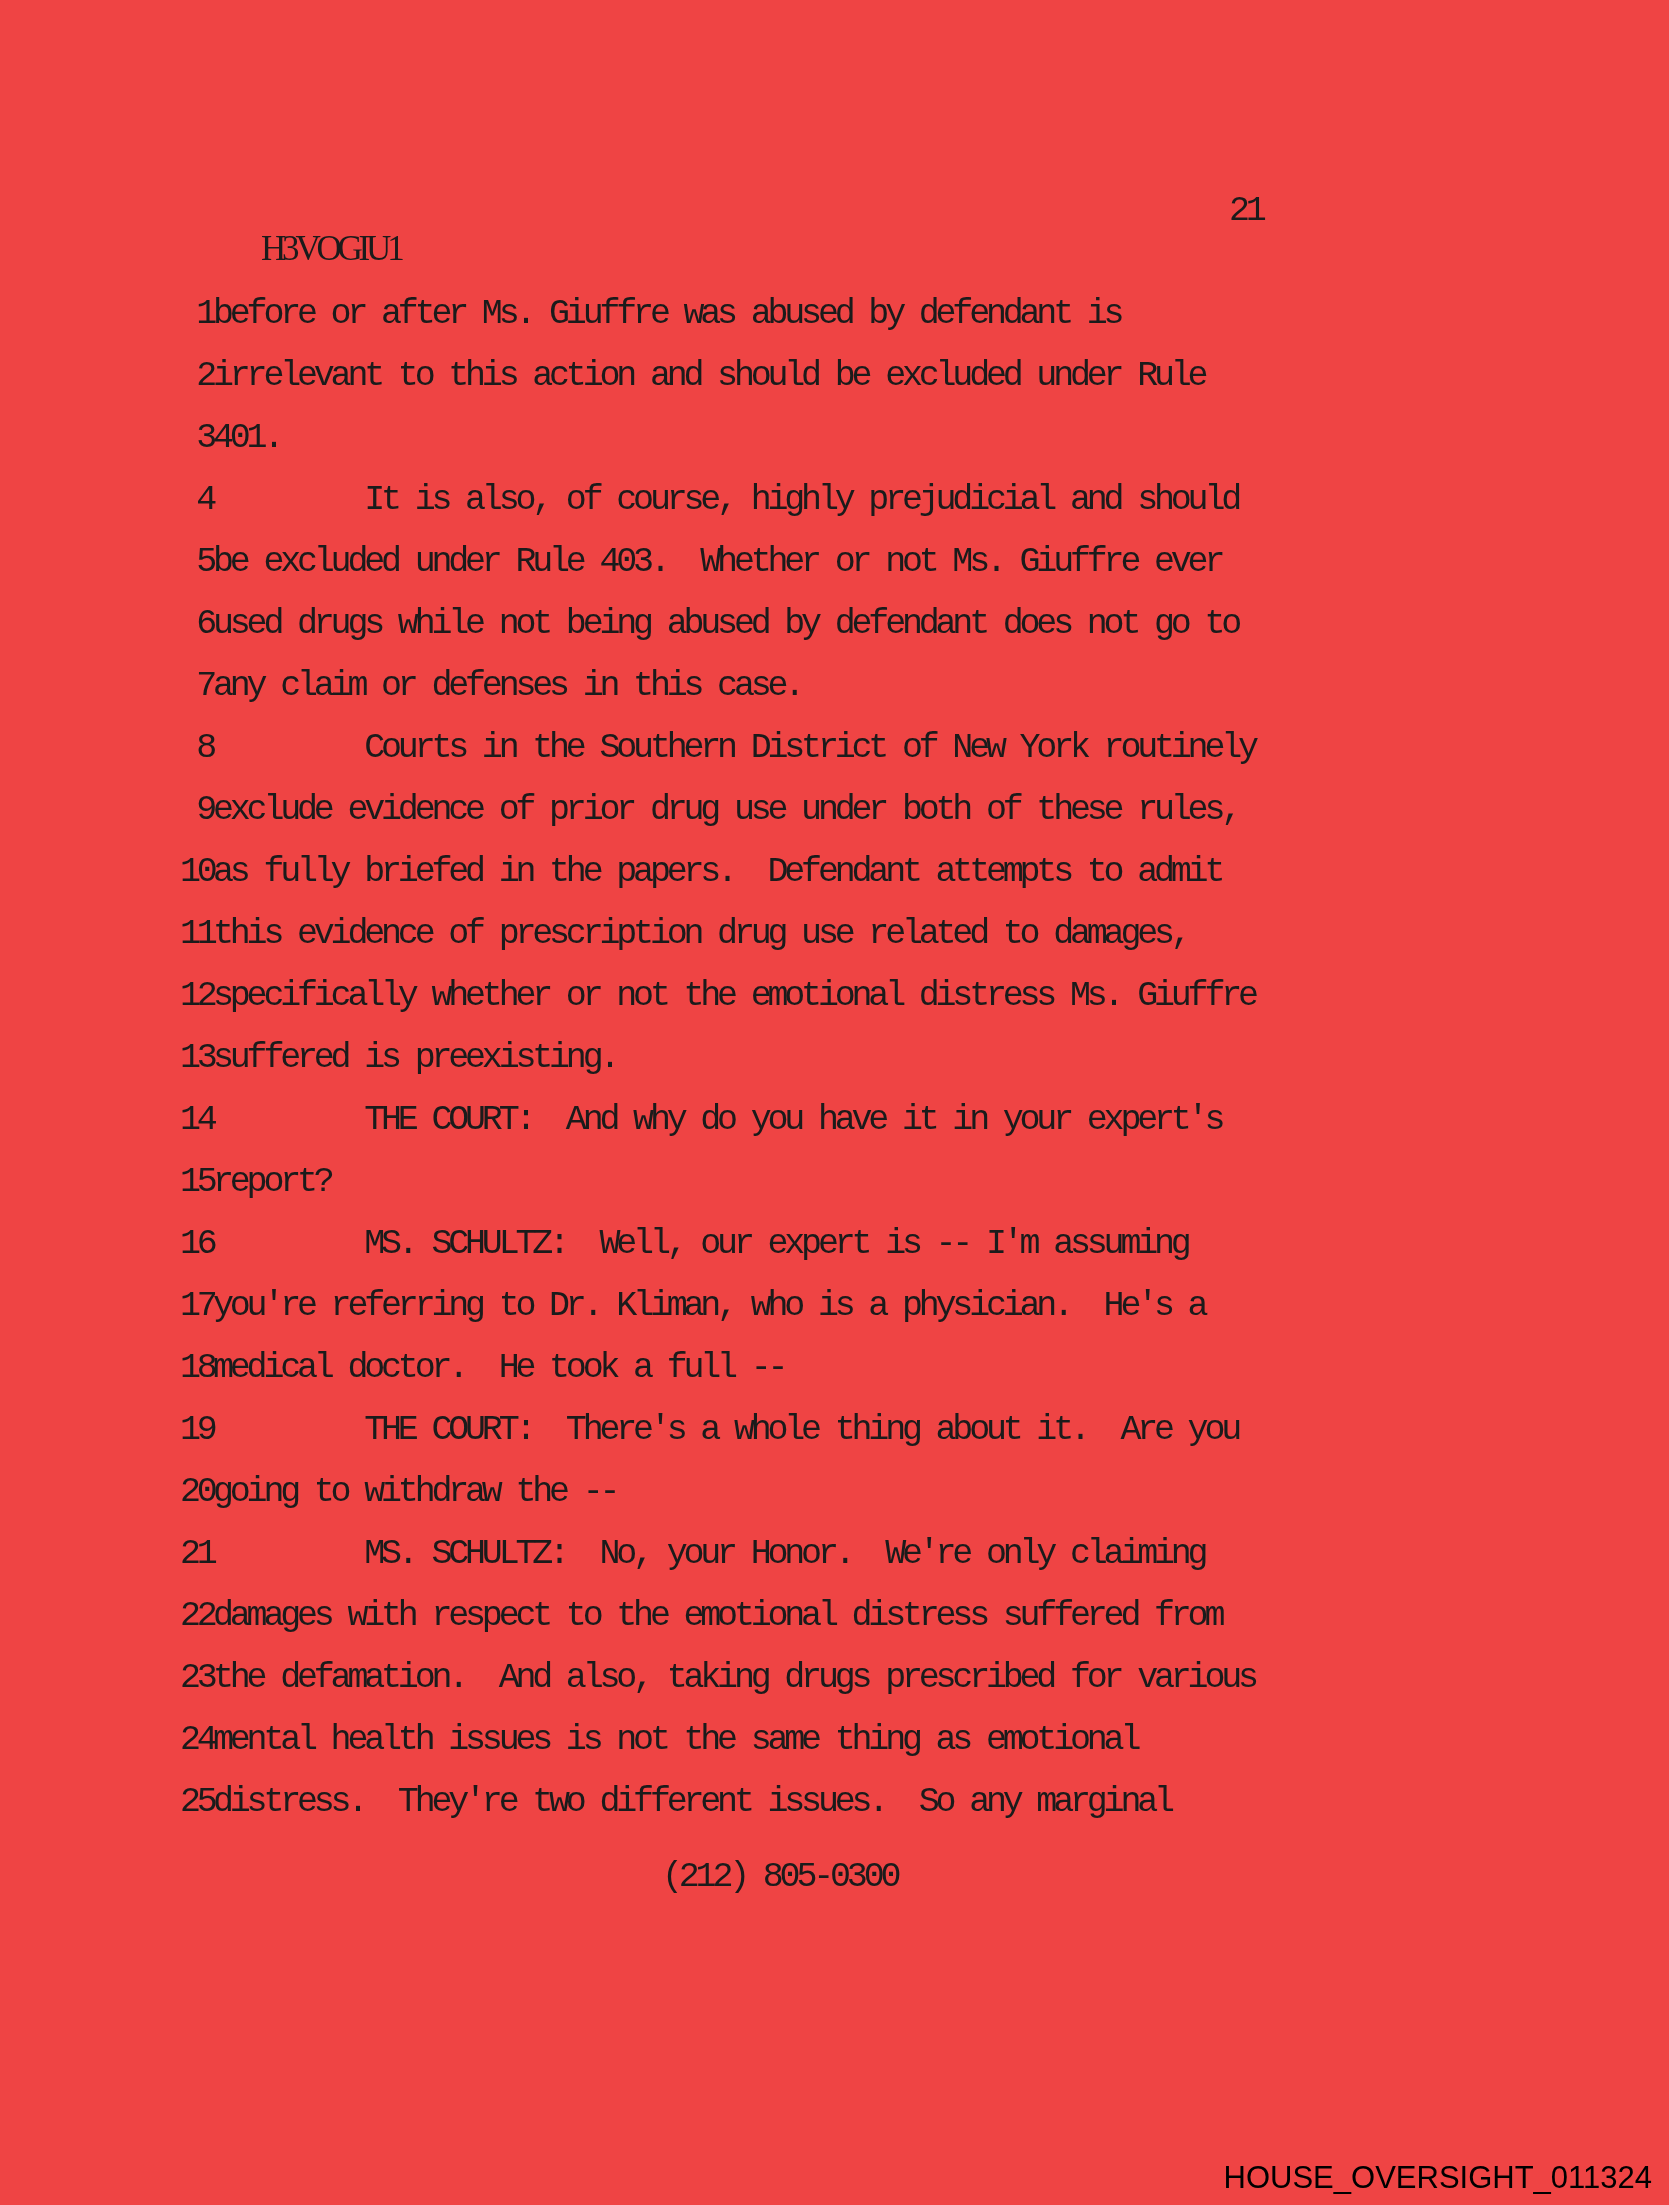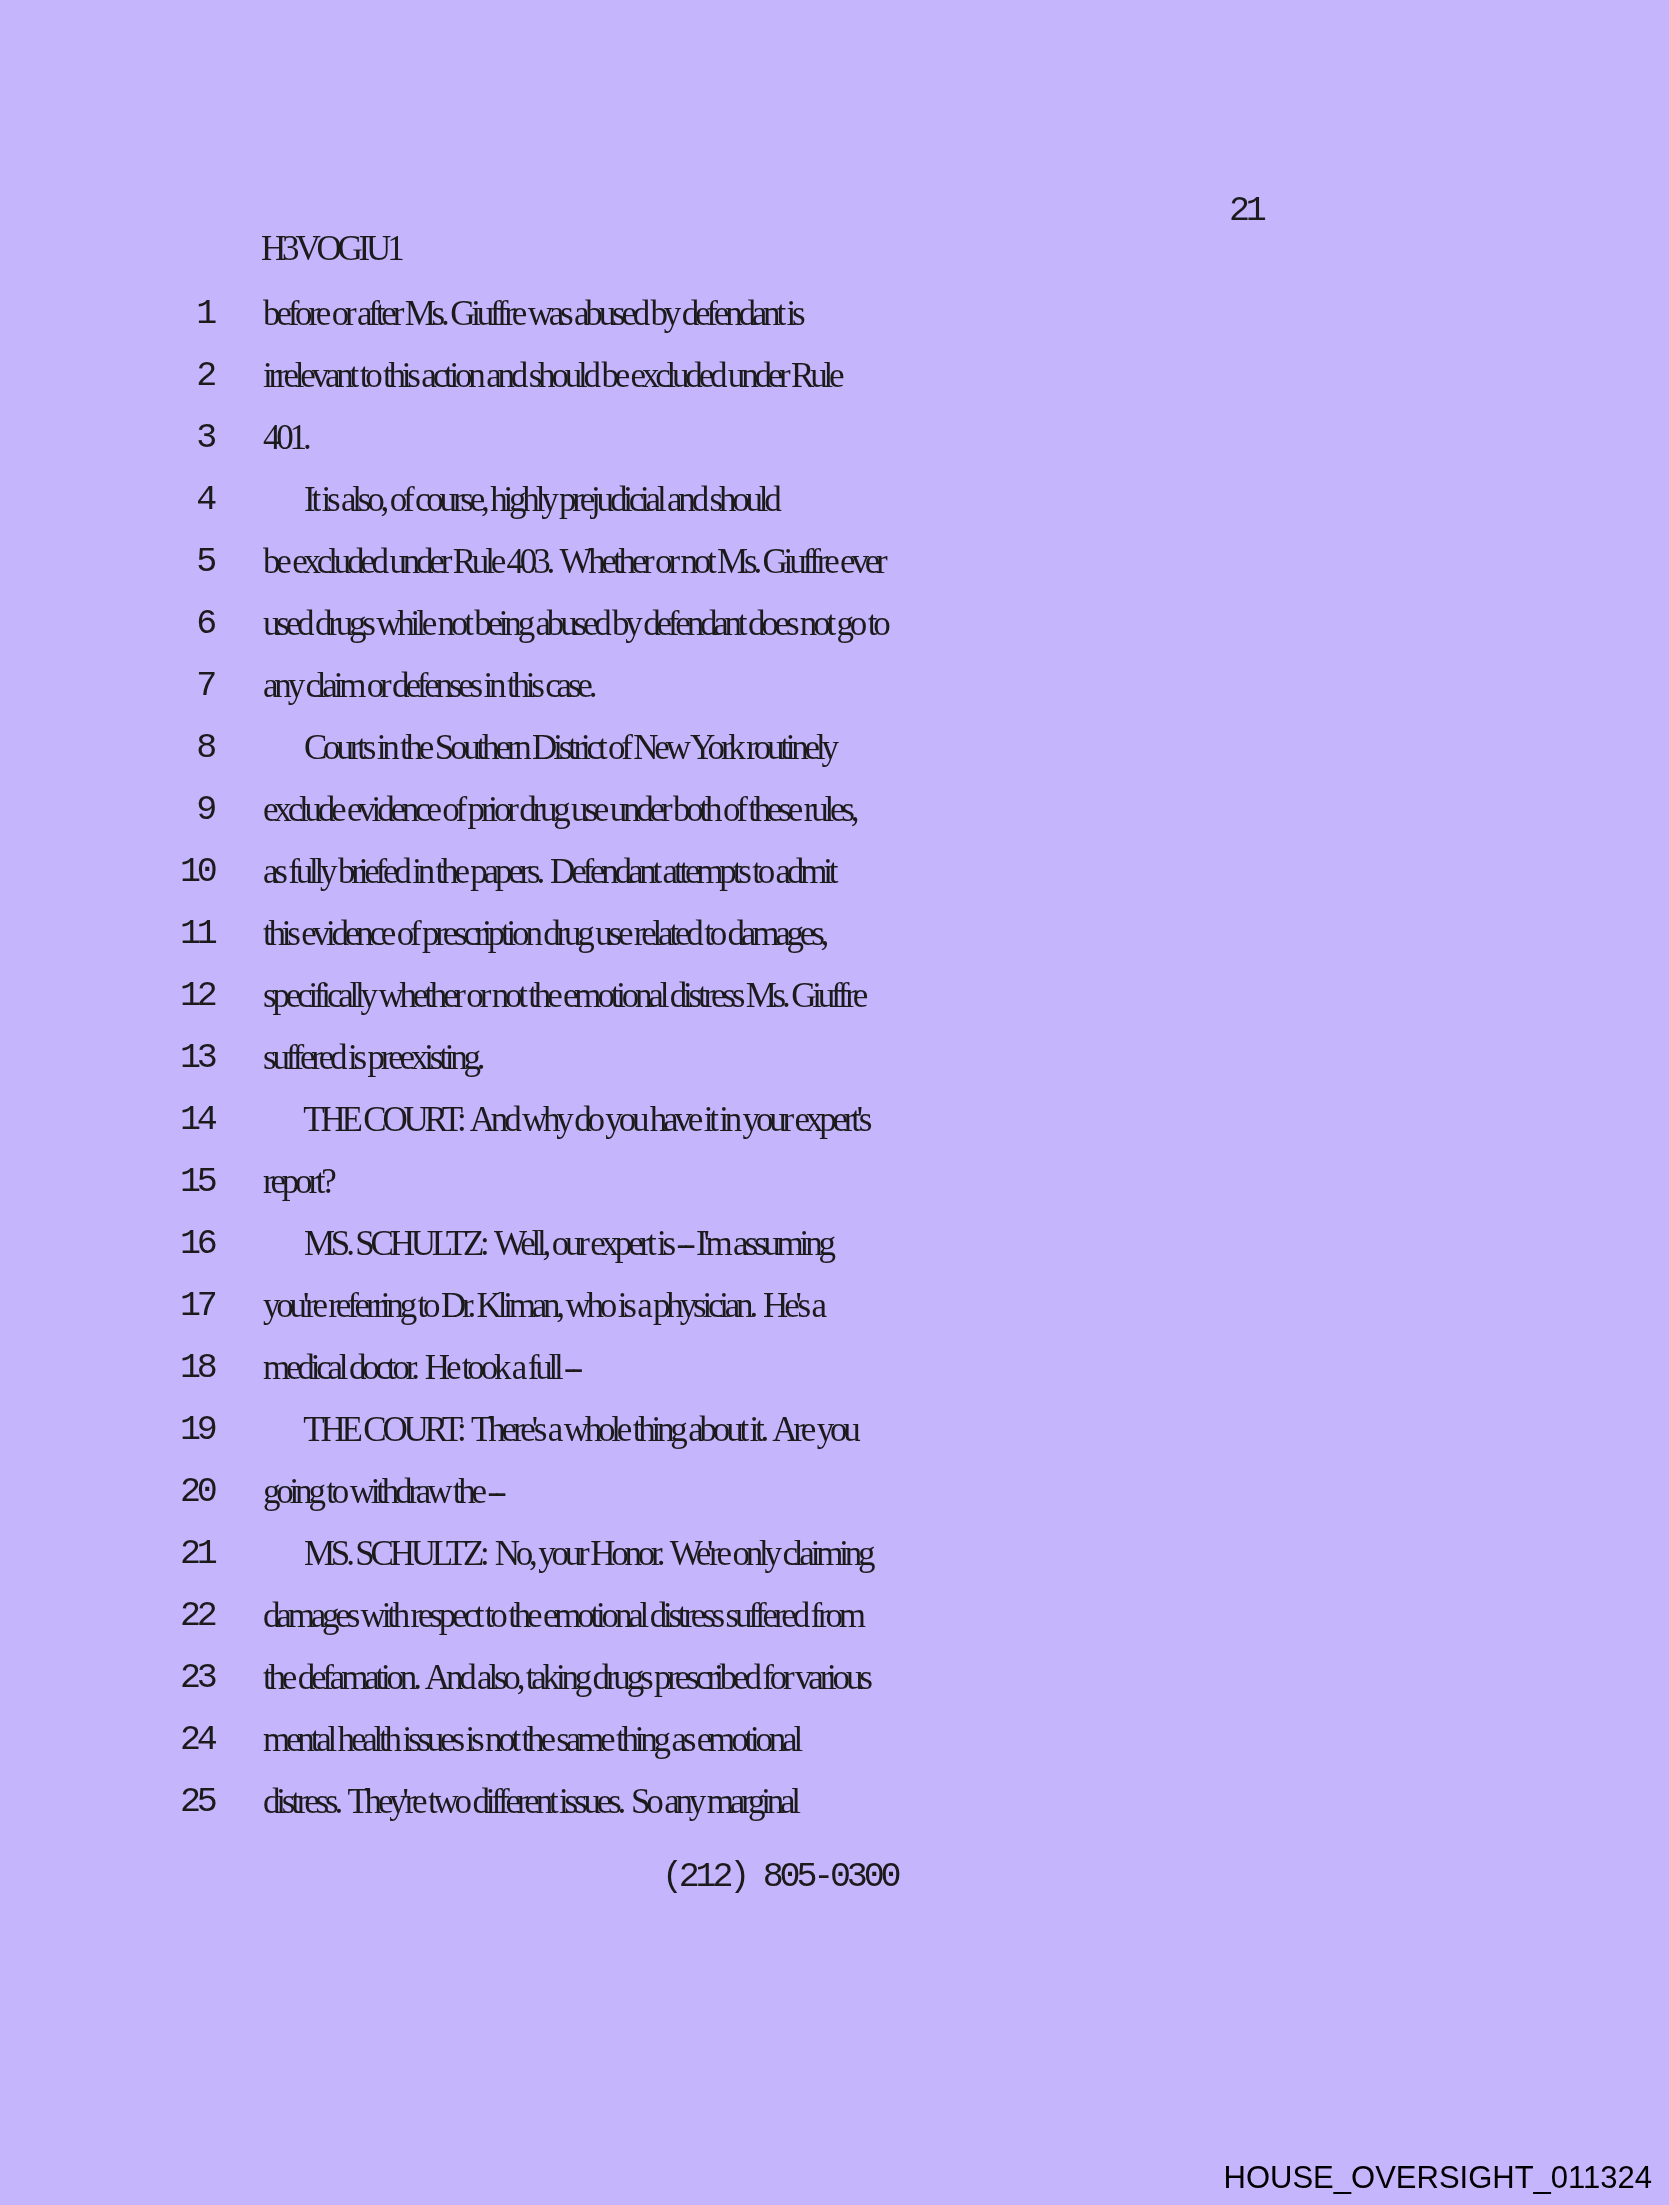--- a/index.html
+++ b/index.html
@@ -4,21 +4,21 @@
 <style>
   html, body {
     margin: 0;
     padding: 0;
     background: #ffffff;
   }
   .page {
     position: relative;
     width: 1669px;
     height: 2205px;
-    background: #c4b5fd;
+    background: #ef4444;
     overflow: hidden;
     font-family: "Liberation Mono", monospace;
     color: #1b1b1b;
   }
   
   .mono {
     font-family: "Liberation Mono", monospace;
     font-size: 35px;
     letter-spacing: -4.2px;
     white-space: pre;
@@ -48,23 +48,21 @@
     white-space: pre;
   }
   .ln {
     display: inline-block;
     width: 33px;
     text-align: right;
     white-space: pre;
   }
   .lt {
     display: inline-block;
-    margin-left: 50px;
     white-space: pre;
-    font-family: Liberation Serif, serif;
   }
   .footer-line1 {
     position: absolute;
     top: 1830px;
     left: 508px;
   }
   .footer-line2 {
     position: absolute;
     top: 1860px;
     left: 662px;

